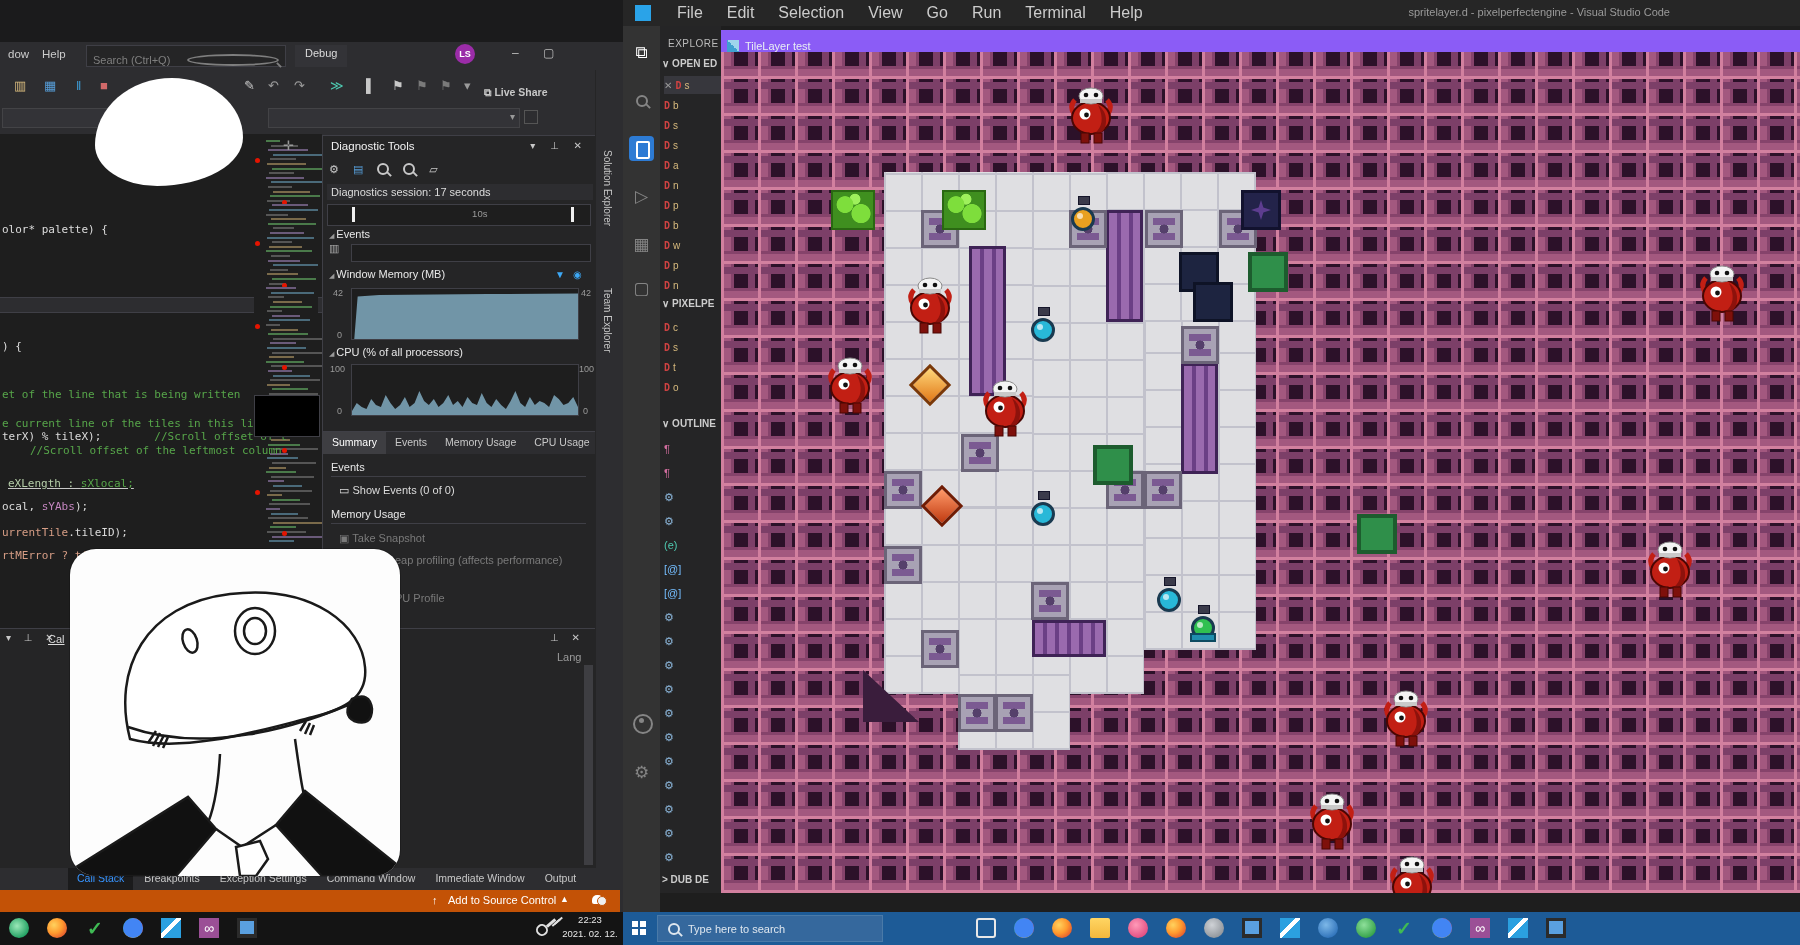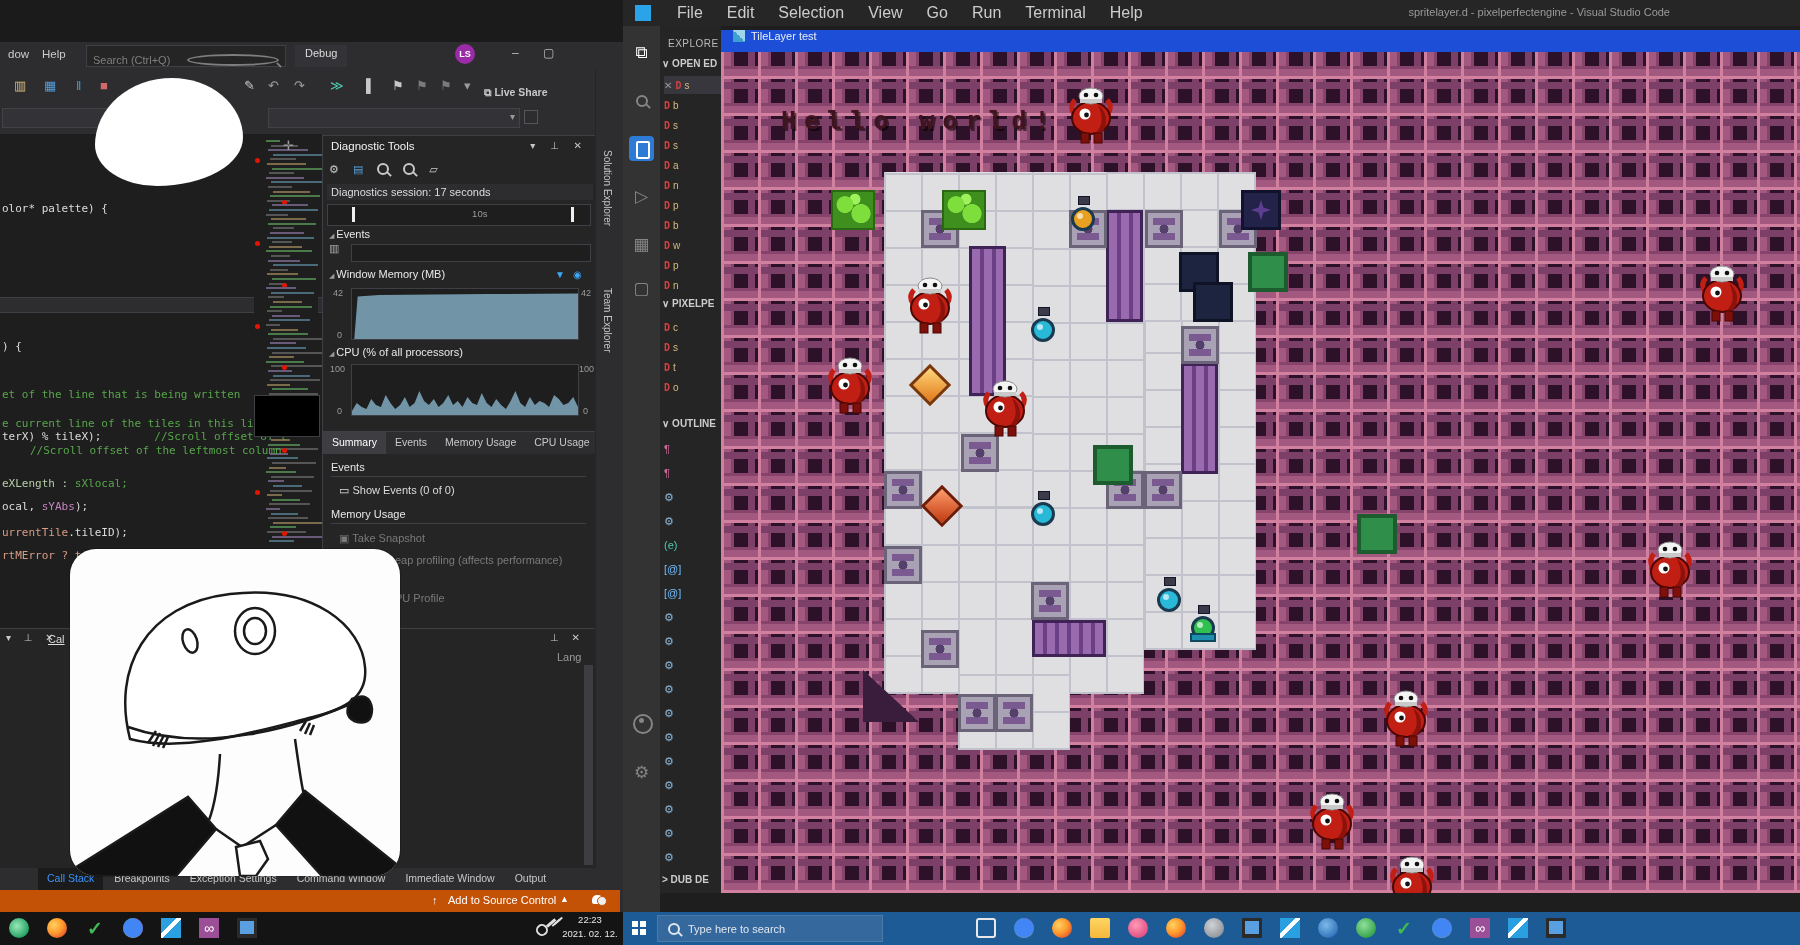--- a/index.html
+++ b/index.html
@@ -55,21 +55,21 @@
   .dt-tab.sel{background:#3e3e42;color:#ffffff;}
   .dt-h{position:absolute;left:8px;color:#e8e8e8;font-size:11px;border-bottom:1px solid #3f3f46;width:255px;padding-bottom:3px;}
   .dt-row{position:absolute;left:16px;color:#dcdcdc;}
   .dt-row.dis{color:#7a7a7a;}
   
   #cs{position:absolute;left:0;top:628px;width:595px;height:240px;background:#252526;border-top:1px solid #3f3f46;z-index:3;}
   .cs-hicons{position:absolute;top:3px;color:#c8c8c8;letter-spacing:5px;font-size:10px;}
   .cs-title{position:absolute;left:48px;top:4px;color:#dcdcdc;text-decoration:underline;}
   .cs-lang{position:absolute;left:557px;top:22px;color:#9a9a9a;}
   .cs-scroll{position:absolute;left:584px;top:36px;width:9px;height:200px;background:#3e3e42;}
-  #vstabs{position:absolute;left:0;top:868px;width:623px;height:22px;background:#2d2d30;display:flex;gap:2px;padding-left:38px;box-sizing:border-box;z-index:4;}
+  #vstabs{position:absolute;left:0;top:868px;width:623px;height:22px;background:#2d2d30;display:flex;gap:2px;padding-left:68px;box-sizing:border-box;z-index:4;}
   .vstab{padding:4px 9px;font-size:10.5px;color:#c8c8c8;white-space:nowrap;}
   .vstab.sel{background:#1b1b1c;color:#3794ff;}
   #scmbar{position:absolute;left:0;top:890px;width:620px;height:22px;background:#c35206;color:#fff;z-index:5;}
   #scmbar .lbl{position:absolute;left:448px;top:4px;font-size:11px;}
   #scmbar .up{position:absolute;left:432px;top:4px;}
   #scmbar .car{position:absolute;left:560px;top:4px;font-size:9px;}
   .bellic{position:absolute;left:592px;top:5px;width:11px;height:9px;background:#fff;border-radius:5px 5px 2px 2px;}
   .bellic::after{content:'';position:absolute;right:-4px;bottom:-2px;width:8px;height:8px;border-radius:50%;background:#efefef;border:1px solid #c35206;}
   
   #tbleft{position:absolute;left:0;top:912px;width:623px;height:33px;background:#141414;z-index:6;}
@@ -99,21 +99,21 @@
   .ex-head{position:absolute;left:2px;color:#cccccc;font-size:10px;font-weight:bold;white-space:nowrap;}
   .ex-row{position:absolute;left:4px;height:18px;display:flex;align-items:center;gap:3px;white-space:nowrap;font-size:10px;}
   .ex-row.sel{background:#37373d;width:57px;}
   .dbadge{color:#cf4242;font-weight:bold;font-family:"DejaVu Sans Mono",monospace;}
   .frag{color:#d7ba7d;}
   .ol-ic{font-size:11px;}
   #vcstatus{position:absolute;left:0;top:893px;width:1177px;height:19px;background:#1769b8;color:#fff;display:flex;align-items:center;font-size:10.5px;gap:14px;padding-left:8px;box-sizing:border-box;}
   #vcstatus span{white-space:nowrap;}
   
   #game{position:absolute;left:98px;top:30px;width:1079px;height:863px;z-index:5;overflow:hidden;background:#2c1129;}
-  .g-title{position:absolute;left:0;top:0;width:1079px;height:22px;background:#1d4ed8;color:#e8eef4;font-size:11px;z-index:9;display:flex;align-items:flex-start;gap:6px;padding-left:12px;box-sizing:border-box;}
+  .g-title{position:absolute;left:0;top:0;width:1079px;height:22px;background:#8b5cf6;color:#e8eef4;font-size:11px;z-index:9;display:flex;align-items:flex-end;gap:6px;padding-left:6px;box-sizing:border-box;}
   .g-ico{width:12px;height:12px;background:linear-gradient(45deg,#3fa0d0 50%,#9fd5ec 50%);}
   .g-map{position:absolute;left:0;top:22px;width:1079px;height:841px;
     background-color:#2c1129;
     background-image:
       repeating-linear-gradient(0deg,#d2809f 0 3px,transparent 3px 37px),
       repeating-linear-gradient(90deg,#d2809f 0 3px,transparent 3px 37px),
       repeating-linear-gradient(0deg,transparent 0 3px,#a3587f 3px 10px,#86436b 10px 13px,transparent 13px 27px,#7c3f68 27px 34px,transparent 34px 37px),
       repeating-linear-gradient(90deg,transparent 0 3px,#a3587f 3px 10px,#86436b 10px 13px,transparent 13px 27px,#7c3f68 27px 34px,transparent 34px 37px);}
   .room{position:absolute;background-color:#dfdfe2;
     background-image:repeating-linear-gradient(0deg,#c2c2cc 0 2px,transparent 2px 37px),repeating-linear-gradient(90deg,#c2c2cc 0 2px,transparent 2px 37px);}
@@ -416,27 +416,27 @@
           <path d="M236,172 l-6,10 m10,-8 l-5,11 m9,-9 l-4,10"></path>
           <path d="M150,205 C148,240 144,262 136,278"></path>
           <path d="M225,190 C230,225 233,250 240,266"></path>
           <path d="M0,327 L0,322 L118,248 L146,280 L106,327 Z" fill="#111111"></path>
           <path d="M330,327 L330,318 L235,242 L206,276 L252,327 Z" fill="#111111"></path>
           <path d="M146,280 L172,298 L206,276"></path>
           <path d="M166,298 L190,292 L198,310 L186,327 L170,327 Z" fill="#ffffff"></path>
         </g>
       </svg>
     </div>
-  <div class="code-line" style="left: 2px; top: 202px;"><span style="color: rgb(220, 220, 220);">olor* palette) {</span></div>
+  <div class="code-line" style="left: 2px; top: 223px;"><span style="color: rgb(220, 220, 220);">olor* palette) {</span></div>
       <div class="code-line" style="left: 2px; top: 340px;"><span style="color: rgb(220, 220, 220);">) {</span></div>
       <div class="code-line" style="left: 2px; top: 388px;"><span style="color: rgb(87, 166, 74);">et of the line that is being written</span></div>
       <div class="code-line" style="left: 2px; top: 417px;"><span style="color: rgb(87, 166, 74);">e current line of the tiles in this line</span></div>
       <div class="code-line" style="left: 2px; top: 430px;"><span style="color: rgb(220, 220, 220);">terX) % tileX);</span><span style="color: rgb(87, 166, 74);">        //Scroll offset of t</span></div>
       <div class="code-line" style="left: 30px; top: 444px;"><span style="color: rgb(87, 166, 74);">//Scroll offset of the leftmost column</span></div>
-      <div class="code-line" style="left: 2px; top: 477px;"><span style="color: rgb(181, 206, 168);">eXLength : </span><span style="color: rgb(87, 166, 74);">sXlocal;</span></div>
+      <div class="code-line" style="left: 8px; top: 477px; text-decoration: underline;"><span style="color: rgb(181, 206, 168);">eXLength : </span><span style="color: rgb(87, 166, 74);">sXlocal;</span></div>
       <div class="code-line" style="left: 2px; top: 500px;"><span style="color: rgb(220, 220, 220);">ocal, </span><span style="color: rgb(197, 134, 192);">sYAbs</span><span style="color: rgb(220, 220, 220);">);</span></div>
       <div class="code-line" style="left: 2px; top: 526px;"><span style="color: rgb(214, 157, 133); text-align: right;">urrentTile</span><span style="color: rgb(220, 220, 220);">.tileID);</span></div>
       <div class="code-line" style="left: 2px; top: 549px;"><span style="color: rgb(214, 157, 133);">rtMError ? ti</span></div>
     </section>
 
   <section id="vsc">
     <div class="vc-menubar" id="vc-menubar">
       <span class="vc-logo"></span>
     <span class="vc-menu">File</span>
         <span class="vc-menu">Edit</span>
@@ -767,21 +767,20 @@
               <circle cx="17" cy="28" r="5.5" fill="#fff"></circle>
               <circle cx="18.5" cy="29" r="2.4" fill="#111"></circle>
               <rect x="13" y="47" width="8" height="10" fill="#7e100b" stroke="#4a0603"></rect>
               <rect x="26" y="47" width="8" height="10" fill="#7e100b" stroke="#4a0603"></rect>
               <ellipse cx="23" cy="10" rx="12" ry="8" fill="#f4f4f4" stroke="#8a8a8a"></ellipse>
               <rect x="12" y="13" width="22" height="4" fill="#c9c9c9"></rect>
               <circle cx="18" cy="9" r="2.3" fill="#111"></circle>
               <circle cx="28" cy="9" r="2.3" fill="#111"></circle>
             </svg></div>
         </div>
-      <div class="hello" style="left:60px;top:76px">Hello world!</div>
     </div>
 
 
     <div id="tbright">
       <span class="startbtn">
           <i></i>
         </span>
       <div class="tb-search">
         <span class="lens"></span>
         <span>Type here to search</span>

